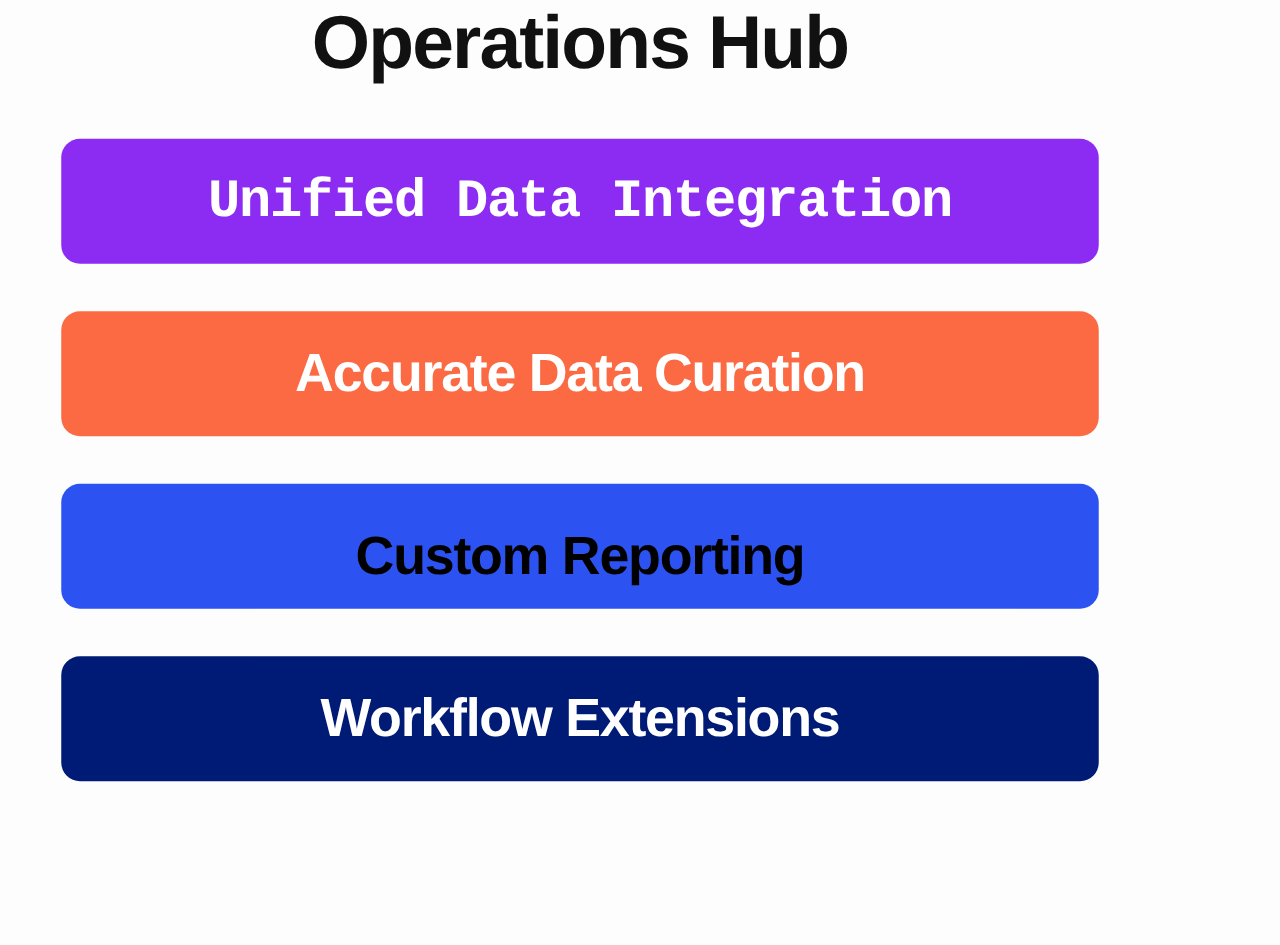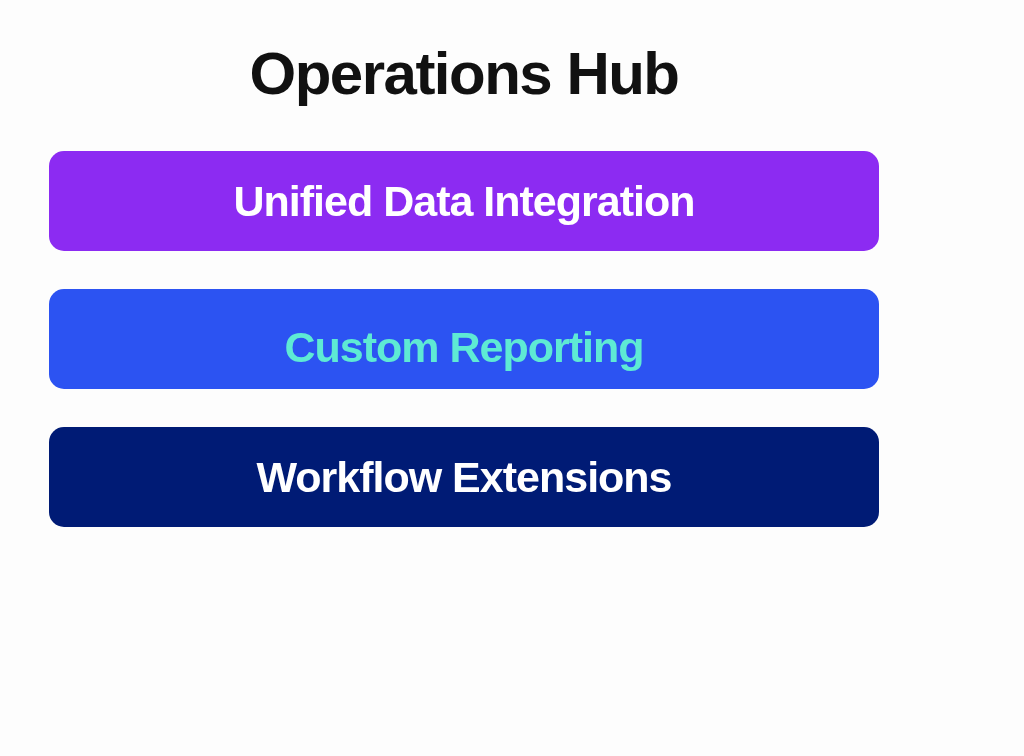--- a/index.html
+++ b/index.html
@@ -10,21 +10,20 @@
     width: 1024px;
     height: 756px;
     background: #FDFDFD;
     font-family: "Liberation Sans", "DejaVu Sans", sans-serif;
     overflow: hidden;
   }
   .canvas {
     width: 928px;
     height: 756px;
     box-sizing: border-box;
-    padding-top: 40px;
   }
   .page-title {
     margin: 0;
     text-align: center;
     font-size: 60px;
     line-height: 1.12;
     font-weight: 800;
     letter-spacing: -1.5px;
     color: #111111;
   }
@@ -51,22 +50,25 @@
   }
 </style>
 </head>
 <body style="background: rgb(253, 253, 253);">
 
 <div class="canvas">
   <h1 class="page-title" style="color: rgb(17, 17, 17);">Operations Hub</h1>
 
   <div class="bars">
       <div class="feature-bar" style="background: rgb(140, 43, 242);">
-        <span class="bar-label" style="color: rgb(255, 255, 255);">Unified Data Integration</span>
+        <span class="bar-label" style="color: rgb(255, 255, 255); font-family: Liberation Mono, monospace;">Unified Data Integration</span>
+      </div>
+      <div class="feature-bar" style="background: rgb(251, 106, 67);">
+        <span class="bar-label" style="color: rgb(255, 255, 255);">Accurate Data Curation</span>
       </div>
       <div class="feature-bar" style="background: rgb(44, 83, 242);">
-        <span class="bar-label" style="color: #5eead4; margin-top: 16px;">Custom Reporting</span>
+        <span class="bar-label" style="color: #000000; margin-top: 16px;">Custom Reporting</span>
       </div>
       <div class="feature-bar" style="background: rgb(0, 27, 117); align-items: center;">
         <span class="bar-label" style="color: rgb(255, 255, 255);">Workflow Extensions</span>
       </div>
     </div>
 </div>
 
 </body></html>

